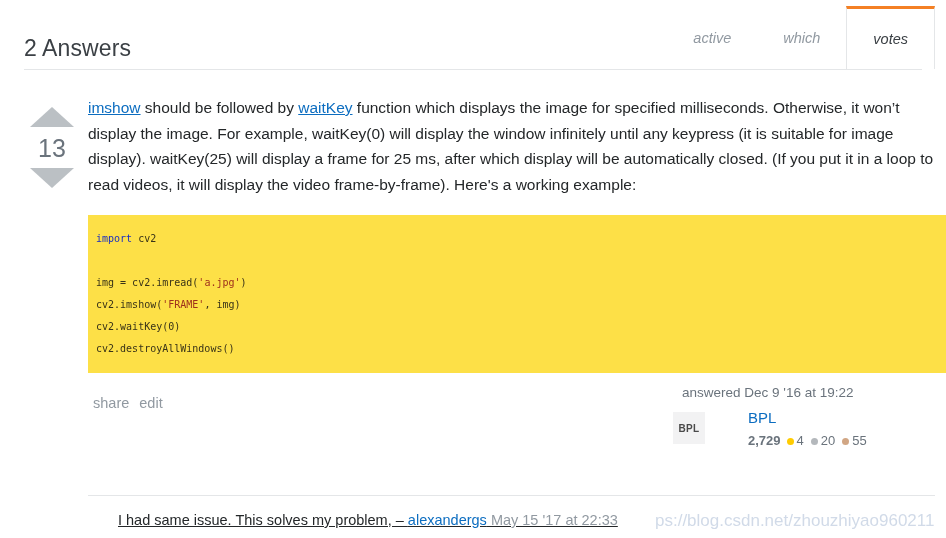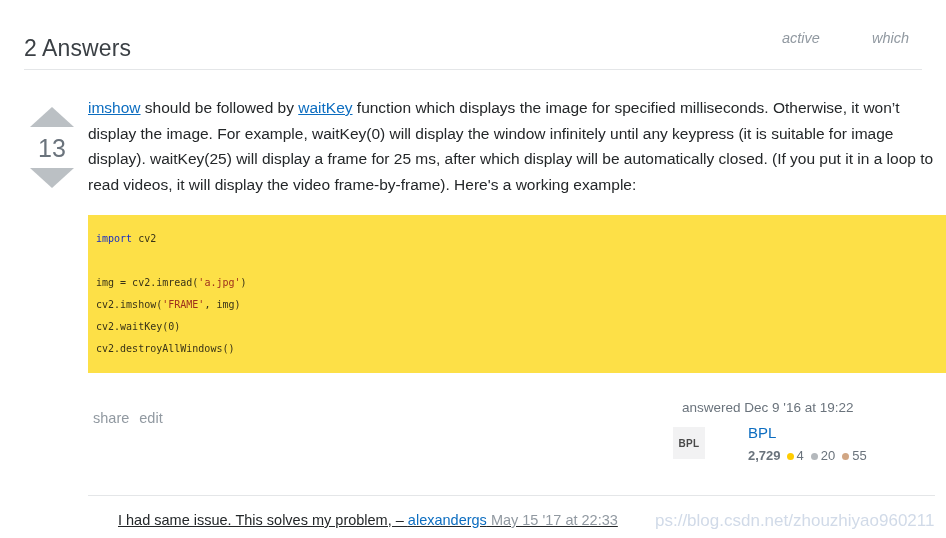--- a/index.html
+++ b/index.html
@@ -136,21 +136,21 @@
     white-space: pre;
     overflow: hidden;
   }
   .tok-kw { color: #1b2fc0; }
   .tok-str { color: #9e2f1c; }
   .tok-plain { color: #393318; }
 
   
   #post-footer {
     position: relative;
-    margin-top: 27px;
+    margin-top: 12px;
     height: 72px;
   }
   #post-menu {
     position: absolute;
     left: 5px;
     top: 10px;
     font-size: 14.5px;
   }
   #post-menu a {
     color: #9199a1;
@@ -270,20 +270,21 @@
 </style>
 </head>
 <body>
 
 <div id="answers-header">
   <h2 id="answers-title">2 Answers</h2>
 
   <div id="answer-tabs">
     <div class="answer-tab">active</div>
     <div class="answer-tab">which</div>
+    <div class="answer-tab selected">votes</div>
   </div>
 
   <div id="header-rule"></div>
 </div>
 
 <div id="answer-block">
 
   <div id="vote-cell">
     <div class="vote-arrow up"></div>
     <div id="vote-count">13</div>

